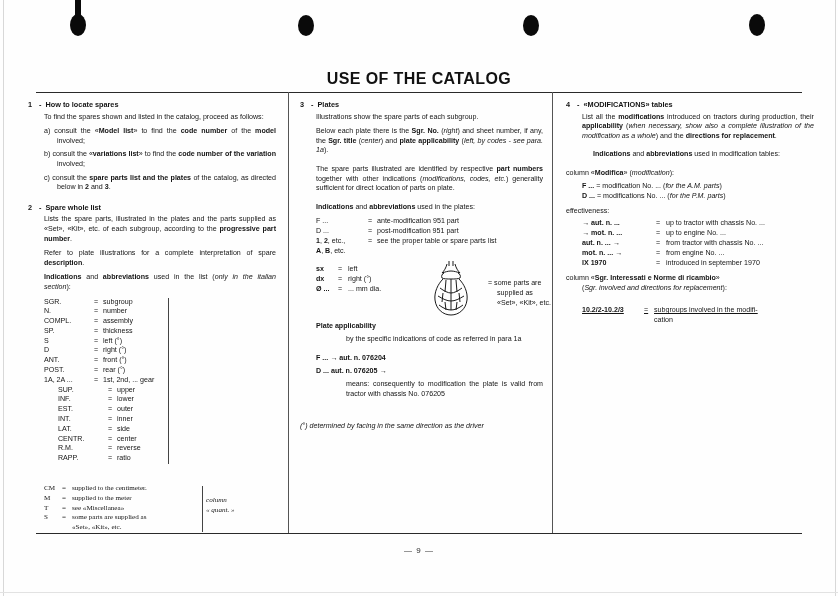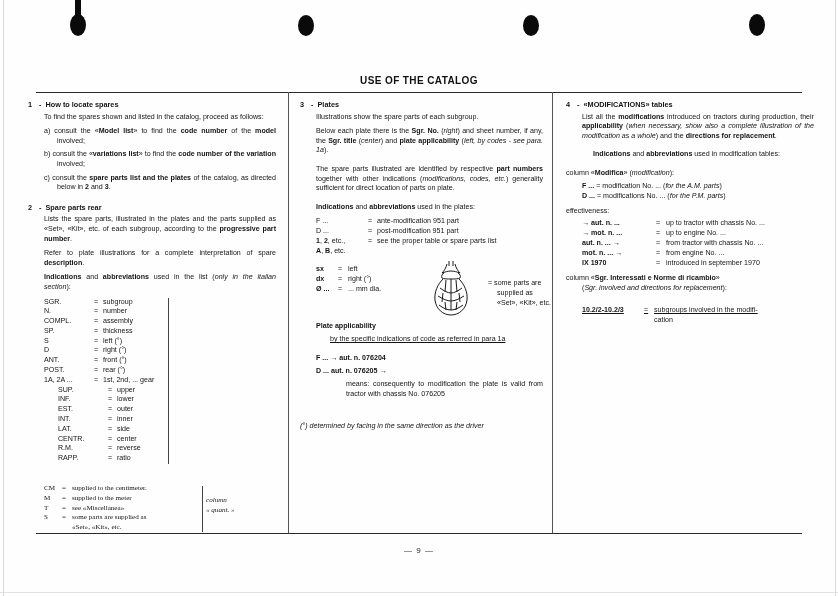--- a/index.html
+++ b/index.html
@@ -29,21 +29,21 @@
   .hole-tail{
     position:absolute;
     background:#0a0a0a;
   }
 
   
   #doc-header{
     position:absolute;left:0;top:70px;width:838px;text-align:center;
   }
   #doc-header .title{
-    font-size:10px;font-weight:bold;letter-spacing:.4px;color:#111;
+    font-size:16px;font-weight:bold;letter-spacing:.4px;color:#111;
   }
   .rule-top{
     position:absolute;left:36px;top:92px;width:766px;height:1px;
     background:#2a2a2a;
   }
   .rule-bottom{
     position:absolute;left:36px;top:533px;width:766px;height:1px;
     background:#2a2a2a;
   }
   .divider{
@@ -188,21 +188,21 @@
       <span>consult the «<b>variations list</b>» to find the <b>code number of the variation</b> involved;</span>
     </div>
     <div class="hang">
       <span>c)</span>
       <span>consult the <b>spare parts list and the plates</b> of the catalog, as directed below in <b>2</b> and <b>3</b>.</span>
     </div>
 
     <div class="gap"></div>
 
     <div class="sect-head">
-      <span class="num">2</span><span>-</span>&nbsp;&nbsp;<span>Spare parts rear</span>
+      <span class="num">2</span><span>-</span>&nbsp;&nbsp;<span>Spare whole list</span>
     </div>
 
     <div class="para indent">Lists the spare parts, illustrated in the plates and the parts supplied as «Set», «Kit», etc. of each subgroup, according to the <b>progressive part number</b>.</div>
     <div class="para indent">Refer to plate illustrations for a complete interpretation of spare <b>description</b>.</div>
     <div class="para indent"><b>Indications</b> and <b>abbreviations</b> used in the list (<i>only in the italian section</i>):</div>
 
     <div class="abbr-wrap">
       <div class="vline" style="left:124px;"></div>
       <div class="abbr-split">
         <div class="abbr-col left" id="abbr-left">
@@ -408,21 +408,21 @@
       </div>
       <div class="bag-text">
         <div>= some parts are</div>
         <div style="padding-left:9px;">supplied as</div>
         <div style="padding-left:9px;">«Set», «Kit», etc.</div>
       </div>
     </div>
 
     <div class="indent" style="font-weight:bold;margin-top:2px;">Plate applicability</div>
 
-    <div class="para" style="margin-left:30px;margin-top:4px;text-decoration:underline;">by the specific indications of code as referred in para 1a</div>
+    <div class="para" style="margin-left:46px;margin-top:4px;">by the specific indications of code as referred in para 1a</div>
 
     <div class="gap-s"></div>
     <div class="indent" style="font-weight:bold;">F ... → <b>aut. n. 076204</b></div>
 
     <div class="gap-s"></div>
     <div class="indent" style="font-weight:bold;">D ... <b>aut. n. 076205</b> →</div>
     <div class="para" style="margin-left:46px;margin-top:3px;">means: consequently to modification the plate is valid from tractor with chassis No. 076205</div>
 
     <div class="footnote">(°) determined by facing in the same direction as the driver</div>
 

